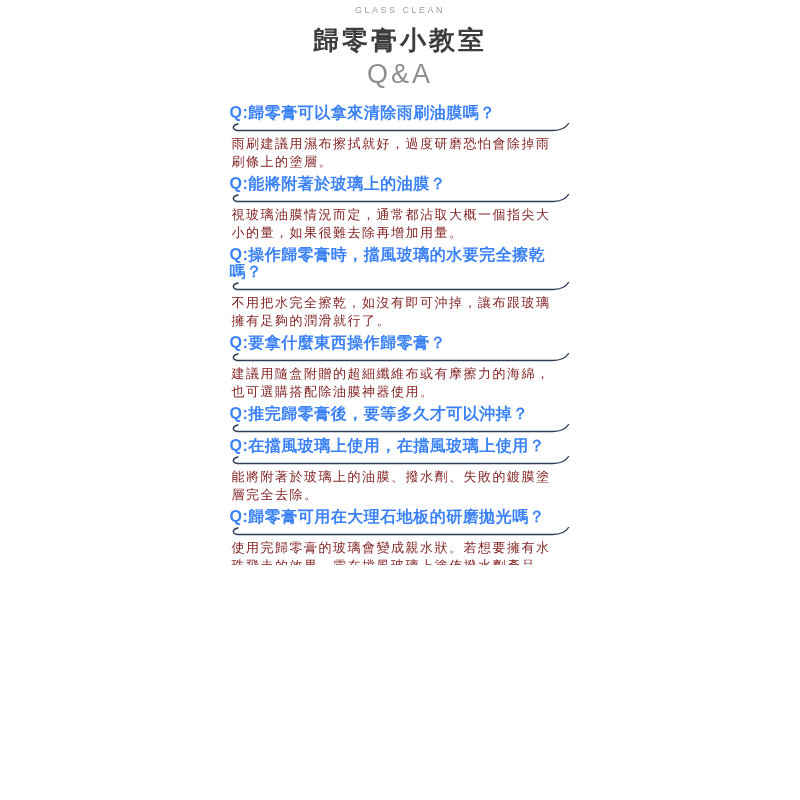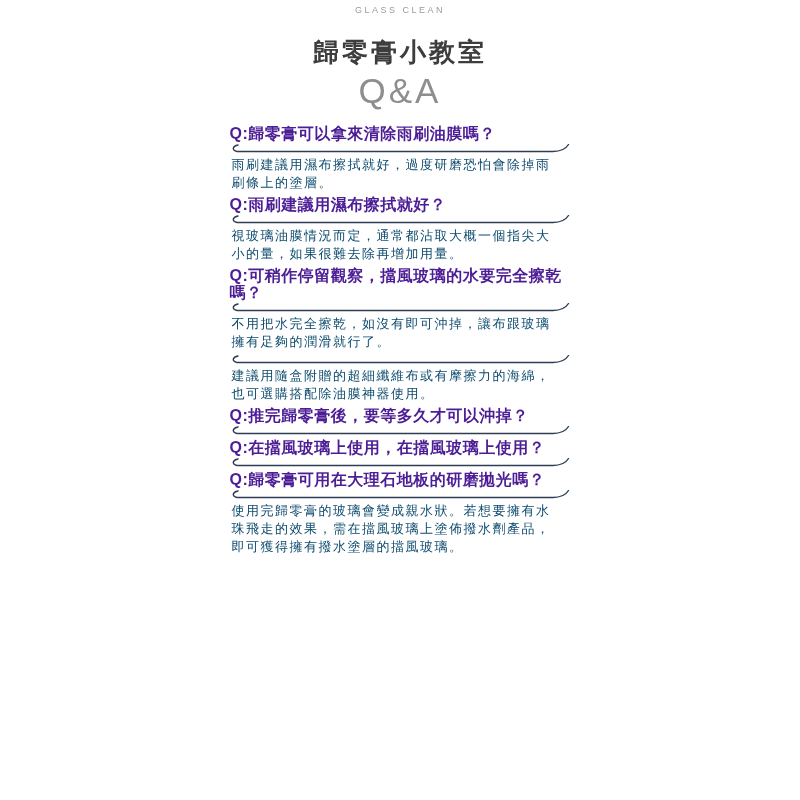--- a/index.html
+++ b/index.html
@@ -12,52 +12,52 @@
     margin: 0 auto;
   }
   .header { text-align: center; padding-top: 5px; }
   .eyebrow {
     font-size: 9px;
     letter-spacing: 2.5px;
     color: #9b9b9b;
     font-weight: 500;
   }
   .title {
-    margin-top: 20px;
+    margin-top: 8px;
     font-size: 26px;
     letter-spacing: 3px;
     color: #3d3d3d;
     font-weight: 600;
   }
   .subtitle {
     margin-top: 1px;
-    font-size: 35px;
+    font-size: 27px;
     letter-spacing: 3px;
     color: #8e8e8e;
     font-weight: 300;
   }
   .qa-list {
     width: 341px;
     margin: 14px auto 0;
   }
   .qa-item { margin-bottom: 4px; }
   .question {
     font-size: 16px;
     line-height: 17px;
     font-weight: 700;
     letter-spacing: 0.5px;
-    color: #4c1d95;
+    color: #3b82f6;
   }
   .swoosh { display: block; margin-top: 2px; }
   .answer {
     margin: 3px 8px 0 2px;
     font-size: 13px;
     line-height: 18px;
     letter-spacing: 1.5px;
-    color: #0c4a6e;
+    color: #7f1d1d;
     white-space: pre-line;
   }
 </style>
 </head>
 <body>
 
 <div class="page">
 
   <div class="header">
     <div class="eyebrow">GLASS CLEAN</div>
@@ -70,56 +70,58 @@
     <section class="qa-item">
       <h2 class="question">Q:歸零膏可以拿來清除雨刷油膜嗎？</h2>
       <svg class="swoosh" width="341" height="9" viewBox="0 0 341 9" aria-hidden="true">
           <path d="M8 1 C3 2 1 6 7 7.5 L323 7.5 C331 7.5 336 4.5 338.5 0.5" fill="none" stroke="#2f3e53" stroke-width="1.4" stroke-linecap="round"></path>
         </svg>
       <p class="answer">雨刷建議用濕布擦拭就好，過度研磨恐怕會除掉雨刷條上的塗層。</p>
     </section>
 
 
     <section class="qa-item">
-      <h2 class="question">Q:雨刷建議用濕布擦拭就好？</h2>
+      <h2 class="question">Q:能將附著於玻璃上的油膜？</h2>
       <svg class="swoosh" width="341" height="9" viewBox="0 0 341 9" aria-hidden="true">
           <path d="M8 1 C3 2 1 6 7 7.5 L323 7.5 C331 7.5 336 4.5 338.5 0.5" fill="none" stroke="#2f3e53" stroke-width="1.4" stroke-linecap="round"></path>
         </svg>
       <p class="answer">視玻璃油膜情況而定，通常都沾取大概一個指尖大小的量，如果很難去除再增加用量。</p>
     </section>
 
     <section class="qa-item">
-      <h2 class="question">Q:可稍作停留觀察，擋風玻璃的水要完全擦乾嗎？</h2>
+      <h2 class="question">Q:操作歸零膏時，擋風玻璃的水要完全擦乾嗎？</h2>
       <svg class="swoosh" width="341" height="9" viewBox="0 0 341 9" aria-hidden="true">
           <path d="M8 1 C3 2 1 6 7 7.5 L323 7.5 C331 7.5 336 4.5 338.5 0.5" fill="none" stroke="#2f3e53" stroke-width="1.4" stroke-linecap="round"></path>
         </svg>
       <p class="answer">不用把水完全擦乾，如沒有即可沖掉，讓布跟玻璃擁有足夠的潤滑就行了。</p>
     </section>
 
     <section class="qa-item">
+      <h2 class="question">Q:要拿什麼東西操作歸零膏？</h2>
       <svg class="swoosh" width="341" height="9" viewBox="0 0 341 9" aria-hidden="true">
           <path d="M8 1 C3 2 1 6 7 7.5 L323 7.5 C331 7.5 336 4.5 338.5 0.5" fill="none" stroke="#2f3e53" stroke-width="1.4" stroke-linecap="round"></path>
         </svg>
       <p class="answer">建議用隨盒附贈的超細纖維布或有摩擦力的海綿，也可選購搭配除油膜神器使用。</p>
     </section>
 
     <section class="qa-item">
       <h2 class="question">Q:推完歸零膏後，要等多久才可以沖掉？</h2>
       <svg class="swoosh" width="341" height="9" viewBox="0 0 341 9" aria-hidden="true">
           <path d="M8 1 C3 2 1 6 7 7.5 L323 7.5 C331 7.5 336 4.5 338.5 0.5" fill="none" stroke="#2f3e53" stroke-width="1.4" stroke-linecap="round"></path>
         </svg>
     </section>
 
 
 
     <section class="qa-item">
       <h2 class="question">Q:在擋風玻璃上使用，在擋風玻璃上使用？</h2>
       <svg class="swoosh" width="341" height="9" viewBox="0 0 341 9" aria-hidden="true">
           <path d="M8 1 C3 2 1 6 7 7.5 L323 7.5 C331 7.5 336 4.5 338.5 0.5" fill="none" stroke="#2f3e53" stroke-width="1.4" stroke-linecap="round"></path>
         </svg>
+      <p class="answer">能將附著於玻璃上的油膜、撥水劑、失敗的鍍膜塗層完全去除。</p>
     </section>
 
     <section class="qa-item">
       <h2 class="question">Q:歸零膏可用在大理石地板的研磨拋光嗎？</h2>
       <svg class="swoosh" width="341" height="9" viewBox="0 0 341 9" aria-hidden="true">
           <path d="M8 1 C3 2 1 6 7 7.5 L323 7.5 C331 7.5 336 4.5 338.5 0.5" fill="none" stroke="#2f3e53" stroke-width="1.4" stroke-linecap="round"></path>
         </svg>
       <p class="answer">使用完歸零膏的玻璃會變成親水狀。若想要擁有水珠飛走的效果，需在擋風玻璃上塗佈撥水劑產品，即可獲得擁有撥水塗層的擋風玻璃。</p>
     </section>
 

